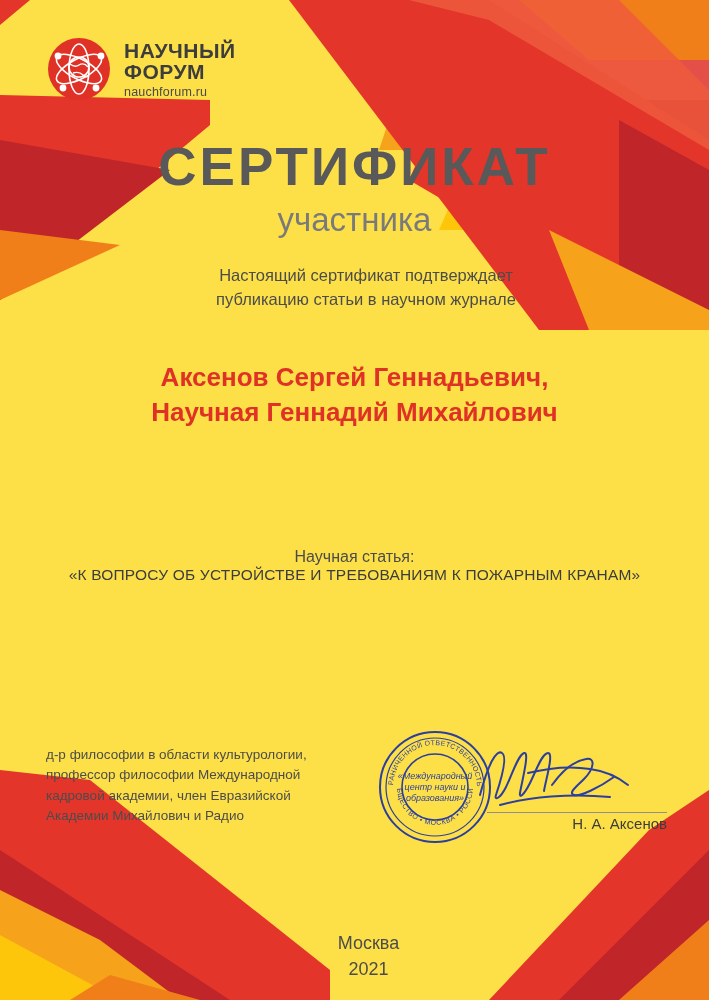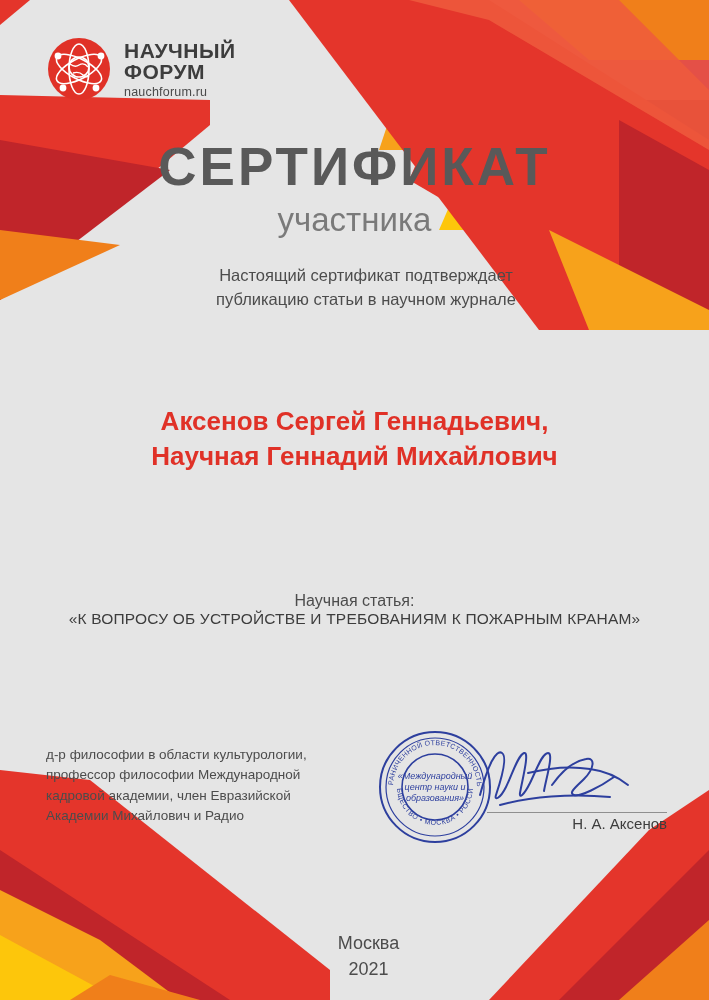--- a/index.html
+++ b/index.html
@@ -8,21 +8,21 @@
     background: #ffffff;
   }
   body {
     font-family: "Liberation Sans", sans-serif;
   }
   .certificate {
     position: relative;
     width: 709px;
     height: 1000px;
     overflow: hidden;
-    background: #e5e5e5;
+    background: #fde047;
   }
 
   
   .deco {
     position: absolute;
     pointer-events: none;
   }
   .deco svg { display: block; }
 
   .deco-tr { top: 0; right: 0; }
@@ -90,21 +90,21 @@
     color: #4c4c4c;
     line-height: 1.45;
     padding-left: 23px;
   }
   .journal {
     margin: 22px 0 0 0;
     font-size: 20px;
     color: #3f3f3f;
   }
   .recipients {
-    margin: 92px 0 0 0;
+    margin: 48px 0 0 0;
     font-size: 26px;
     font-weight: bold;
     color: #e03127;
     line-height: 1.35;
   }
   .article-label {
     margin: 118px 0 0 0;
     font-size: 16px;
     color: #4c4c4c;
   }

